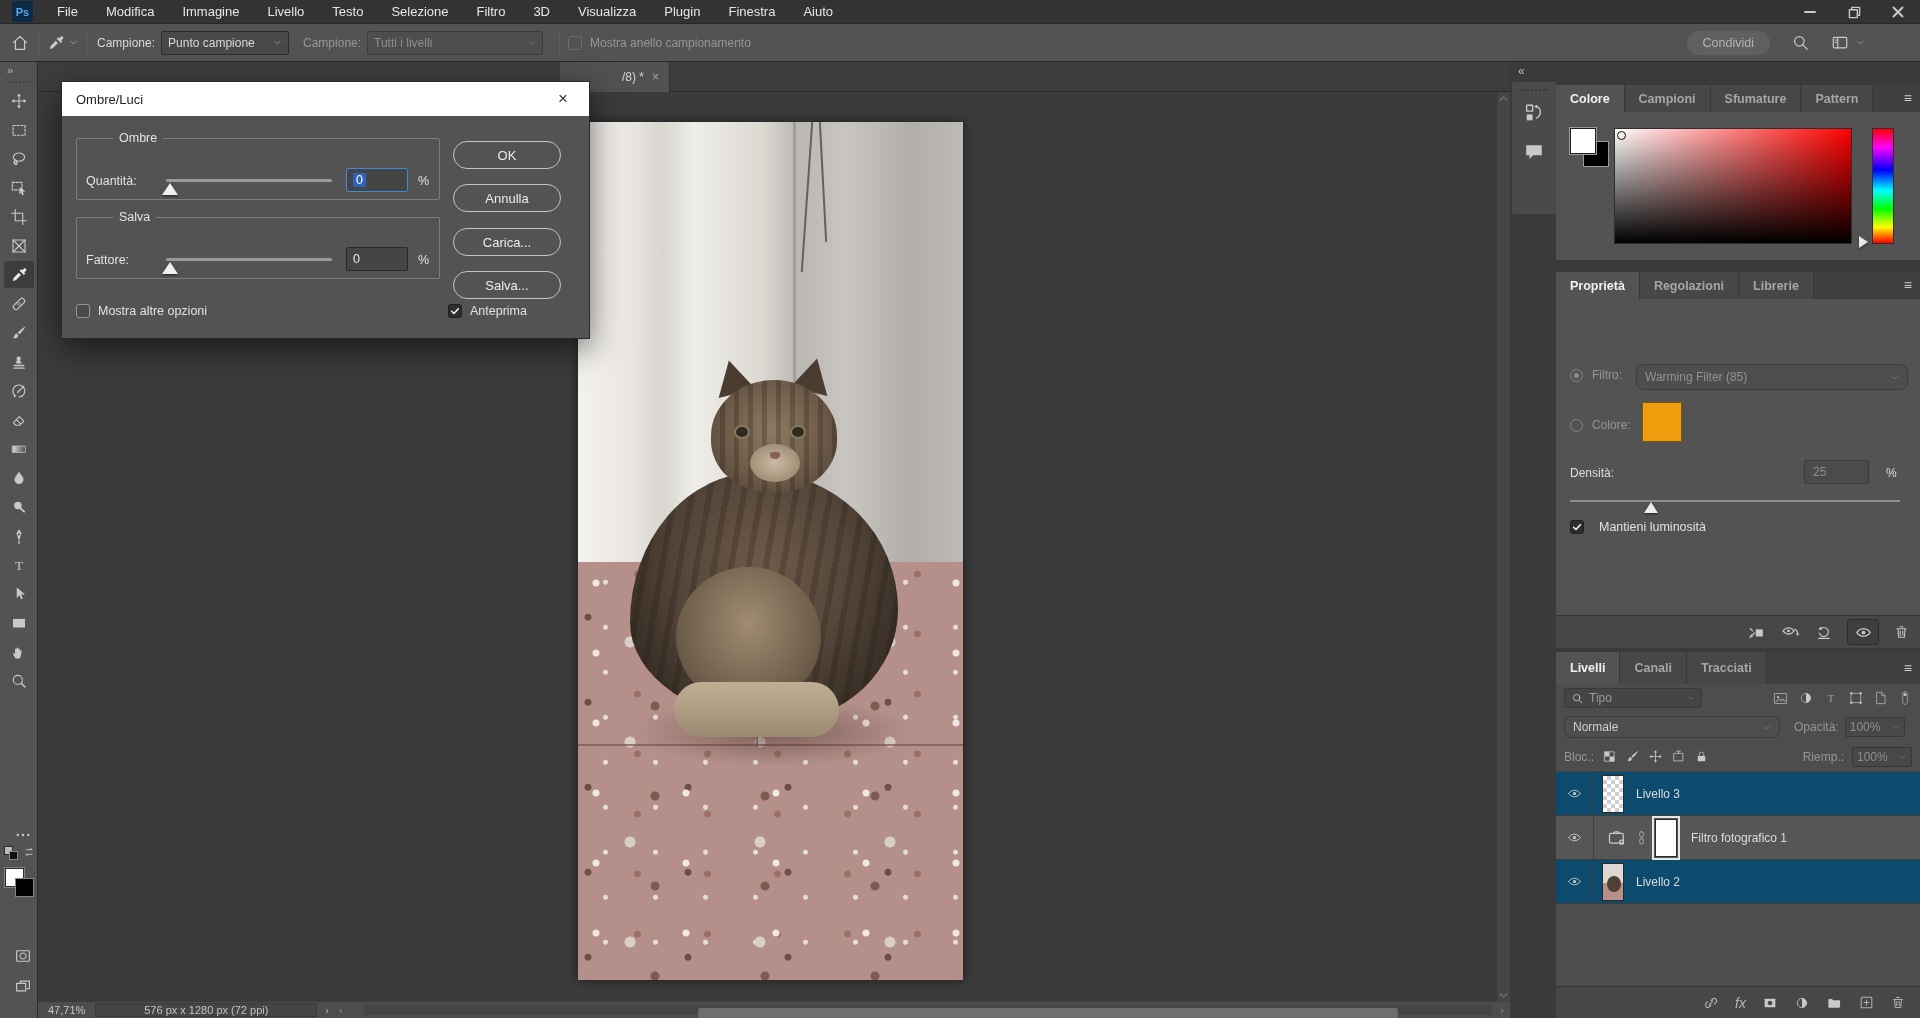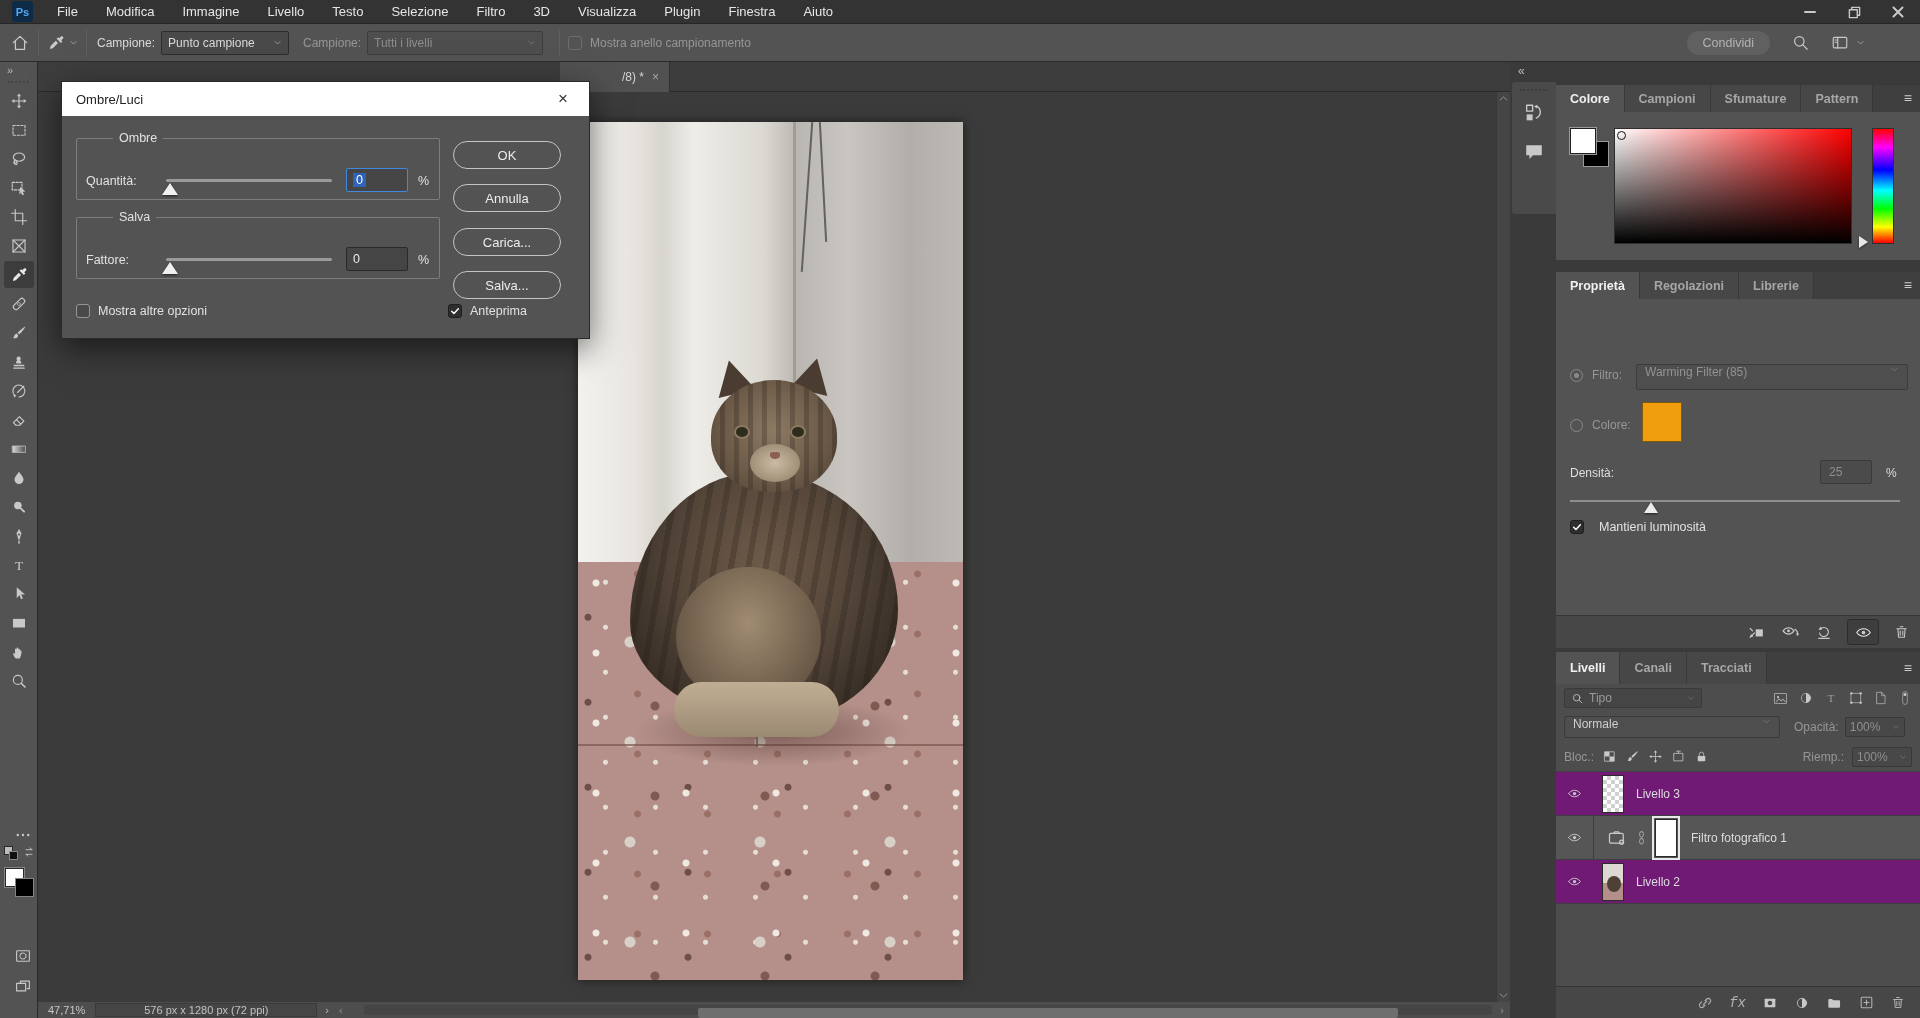--- a/index.html
+++ b/index.html
@@ -100,32 +100,32 @@
   #col-arrow{position:absolute;left:303px;top:124px;width:0;height:0;border-top:6px solid transparent;border-bottom:6px solid transparent;border-left:9px solid #e8e8e8;filter:drop-shadow(0 1px 1px rgba(0,0,0,.5))}
   #col-fg{position:absolute;left:14px;top:16px;width:26px;height:26px;background:#fff;border:1px solid #202020;outline:1px solid #9a9a9a;z-index:2}
   #col-bg{position:absolute;left:27px;top:29px;width:26px;height:26px;background:#000;border:1px solid #9a9a9a}
   
   .hdr-row{display:flex;align-items:center;height:52px;padding:0 14px;gap:12px;border-bottom:1px solid #404040}
   .press-box{width:30px;height:30px;background:#3e3e3e;border:1px solid #2c2c2c;border-radius:3px;display:flex;align-items:center;justify-content:center}
   .mask-box{width:26px;height:22px;background:#c9c9c9;border-radius:2px;display:flex;align-items:center;justify-content:center}
   .mask-box i{width:12px;height:12px;border-radius:50%;background:#4a4a4a}
   .radio{width:13px;height:13px;border:1.5px solid #8a8a8a;border-radius:50%;display:inline-flex;align-items:center;justify-content:center}
   .radio.on:after{content:"";width:5px;height:5px;border-radius:50%;background:#8a8a8a}
-  .prop-dd{height:26px;background:#4e4e4e;border:1px solid #3a3a3a;border-radius:2px;display:flex;justify-content:space-between;padding:0 8px;color:#929292}
+  .prop-dd{height:26px;background:#4e4e4e;border:1px solid #3a3a3a;border-radius:8px;display:flex;align-items:center;justify-content:space-between;padding:0 8px;color:#929292}
   .num-box{height:24px;background:#4b4b4b;border:1px solid #3a3a3a;border-radius:2px;display:flex;align-items:center;padding:0 8px;color:#8f8f8f}
   .slider-track{position:absolute;height:2px;background:#8f8f8f}
   .slider-thumb{position:absolute;width:0;height:0;border-left:7px solid transparent;border-right:7px solid transparent;border-bottom:11px solid #ececec;filter:drop-shadow(0 1px 1px rgba(0,0,0,.6))}
   #props-footer{position:absolute;left:0;right:0;bottom:0;height:33px;background:#474747;border-top:1px solid #353535;display:flex;align-items:center;justify-content:flex-end;gap:14px;padding-right:10px}
   
   .filter-row{display:flex;align-items:center;height:28px;padding:0 8px;gap:9px;background:#4d4d4d}
   #search-box{width:138px;height:20px;background:#454545;border:1px solid #3a3a3a;border-radius:2px;display:flex;align-items:center;gap:5px;padding:0 6px;color:#9a9a9a}
   .blend-row{display:flex;align-items:center;height:30px;padding:0 8px;gap:6px}
   .lock-row{display:flex;align-items:center;height:30px;padding:0 8px;gap:8px;border-bottom:1px solid #424242}
   .mini-dd{width:60px;height:20px;background:#484848;border:1px solid #383838;border-radius:2px;display:flex;align-items:center;justify-content:space-between;padding:0 4px;color:#8f8f8f}
-  .layer-row{display:flex;align-items:center;height:44px;border-bottom:1px solid #3e3e3e;background:#701a75;font-size:12px;color:#dcdcdc}
+  .layer-row{display:flex;align-items:center;height:44px;border-bottom:1px solid #3e3e3e;background:#0c4a6e;font-size:12px;color:#dcdcdc}
   .layer-row.selected{background:#565656}
   .eye-cell{width:38px;height:100%;display:flex;align-items:center;justify-content:center;border-right:1px solid #3e3e3e}
   .thumb{width:22px;height:38px;border:1px solid #2a2a2a;background:#fff}
   .thumb.checker{background-image:linear-gradient(45deg,#cfcfcf 25%,transparent 25%,transparent 75%,#cfcfcf 75%),linear-gradient(45deg,#cfcfcf 25%,transparent 25%,transparent 75%,#cfcfcf 75%);background-position:0 0,4px 4px;background-size:8px 8px;background-color:#fff}
   .thumb.mask-sel{outline:2px solid #e8e8e8;outline-offset:1px}
   .thumb.photo{background:linear-gradient(#ddd8d2 0 52%,#b5908a 52% 100%);position:relative}
   .thumb.photo:after{content:"";position:absolute;left:4px;top:12px;width:14px;height:16px;border-radius:50%;background:#4e4034}
   #layers-footer{position:absolute;left:0;right:0;bottom:0;height:32px;background:#474747;border-top:1px solid #353535;display:flex;align-items:center;justify-content:flex-end;gap:15px;padding-right:14px}
   
   #dialog{left:61px;top:81px;width:529px;height:258px;background:#535353;border:1px solid #2a2a2a;box-shadow:0 10px 30px rgba(0,0,0,.55);z-index:50}
@@ -510,21 +510,21 @@
           </svg>
       </div>
 
       <div class="abs row" style="left:14px;top:146px;gap:9px">
         <span class="radio"></span>
         <span class="dim">Colore:</span>
       </div>
       <div class="abs" style="left:86px;top:130px;width:40px;height:40px;background:#f09e0e;border:1px solid #7a5a10"></div>
 
       <span class="abs" style="left:14px;top:194px;color:#dedede">Densità:</span>
-      <div class="num-box abs" style="left:264px;top:188px;width:52px">
+      <div class="num-box abs" style="left:248px;top:188px;width:65px">
           <span>25</span>
         </div>
       <span class="abs" style="left:330px;top:194px;color:#dedede">%</span>
       <div class="slider-track abs" style="left:14px;top:228px;width:330px"></div>
       <div class="slider-thumb abs" style="left:88px;top:230px"></div>
 
       <div class="abs row" style="left:14px;top:248px;gap:7px">
         <span class="cb checked">
             <svg class="i" width="10" height="10" viewBox="0 0 24 24" style="stroke:#fff;stroke-width:3.4">
               <path d="M4 12.5l5.5 5.5L20 6.5"></path>
@@ -728,21 +728,21 @@
         <div class="thumb photo" style="margin-left:8px"></div>
         <span style="margin-left:12px">Livello 2</span>
       </div>
 
       <div id="layers-footer">
         <span>
             <svg class="i" width="18" height="18" viewBox="0 0 24 24" style="stroke:#b3b3b3">
               <path d="M9.5 14.5l5-5M7.5 10.5l-2.3 2.3a3.2 3.2 0 0 0 4.5 4.5l2.3-2.3M16.5 13.5l2.3-2.3a3.2 3.2 0 0 0-4.5-4.5L12 9"></path>
             </svg>
           </span>
-        <span style="color:#b3b3b3;font-family:Liberation Mono, monospace;font-style:italic;font-size:14px">fx</span>
+        <span style="color:#b3b3b3;font-family:Liberation Sans, sans-serif;font-style:italic;font-size:14px">fx</span>
         <span>
             <svg class="i" width="18" height="16" viewBox="0 0 24 24" style="stroke:#b3b3b3">
               <rect class="f" x="4" y="5.5" width="16" height="13" rx="1" fill="#b3b3b3"></rect>
               <circle cx="12" cy="12" r="3.5" fill="#474747" stroke="none"></circle>
             </svg>
           </span>
         <span>
             <svg class="i" width="16" height="16" viewBox="0 0 24 24" style="stroke:#b3b3b3">
               <circle cx="12" cy="12" r="7"></circle>
               <path class="f" d="M12 5a7 7 0 0 1 0 14z" fill="#b3b3b3"></path>

